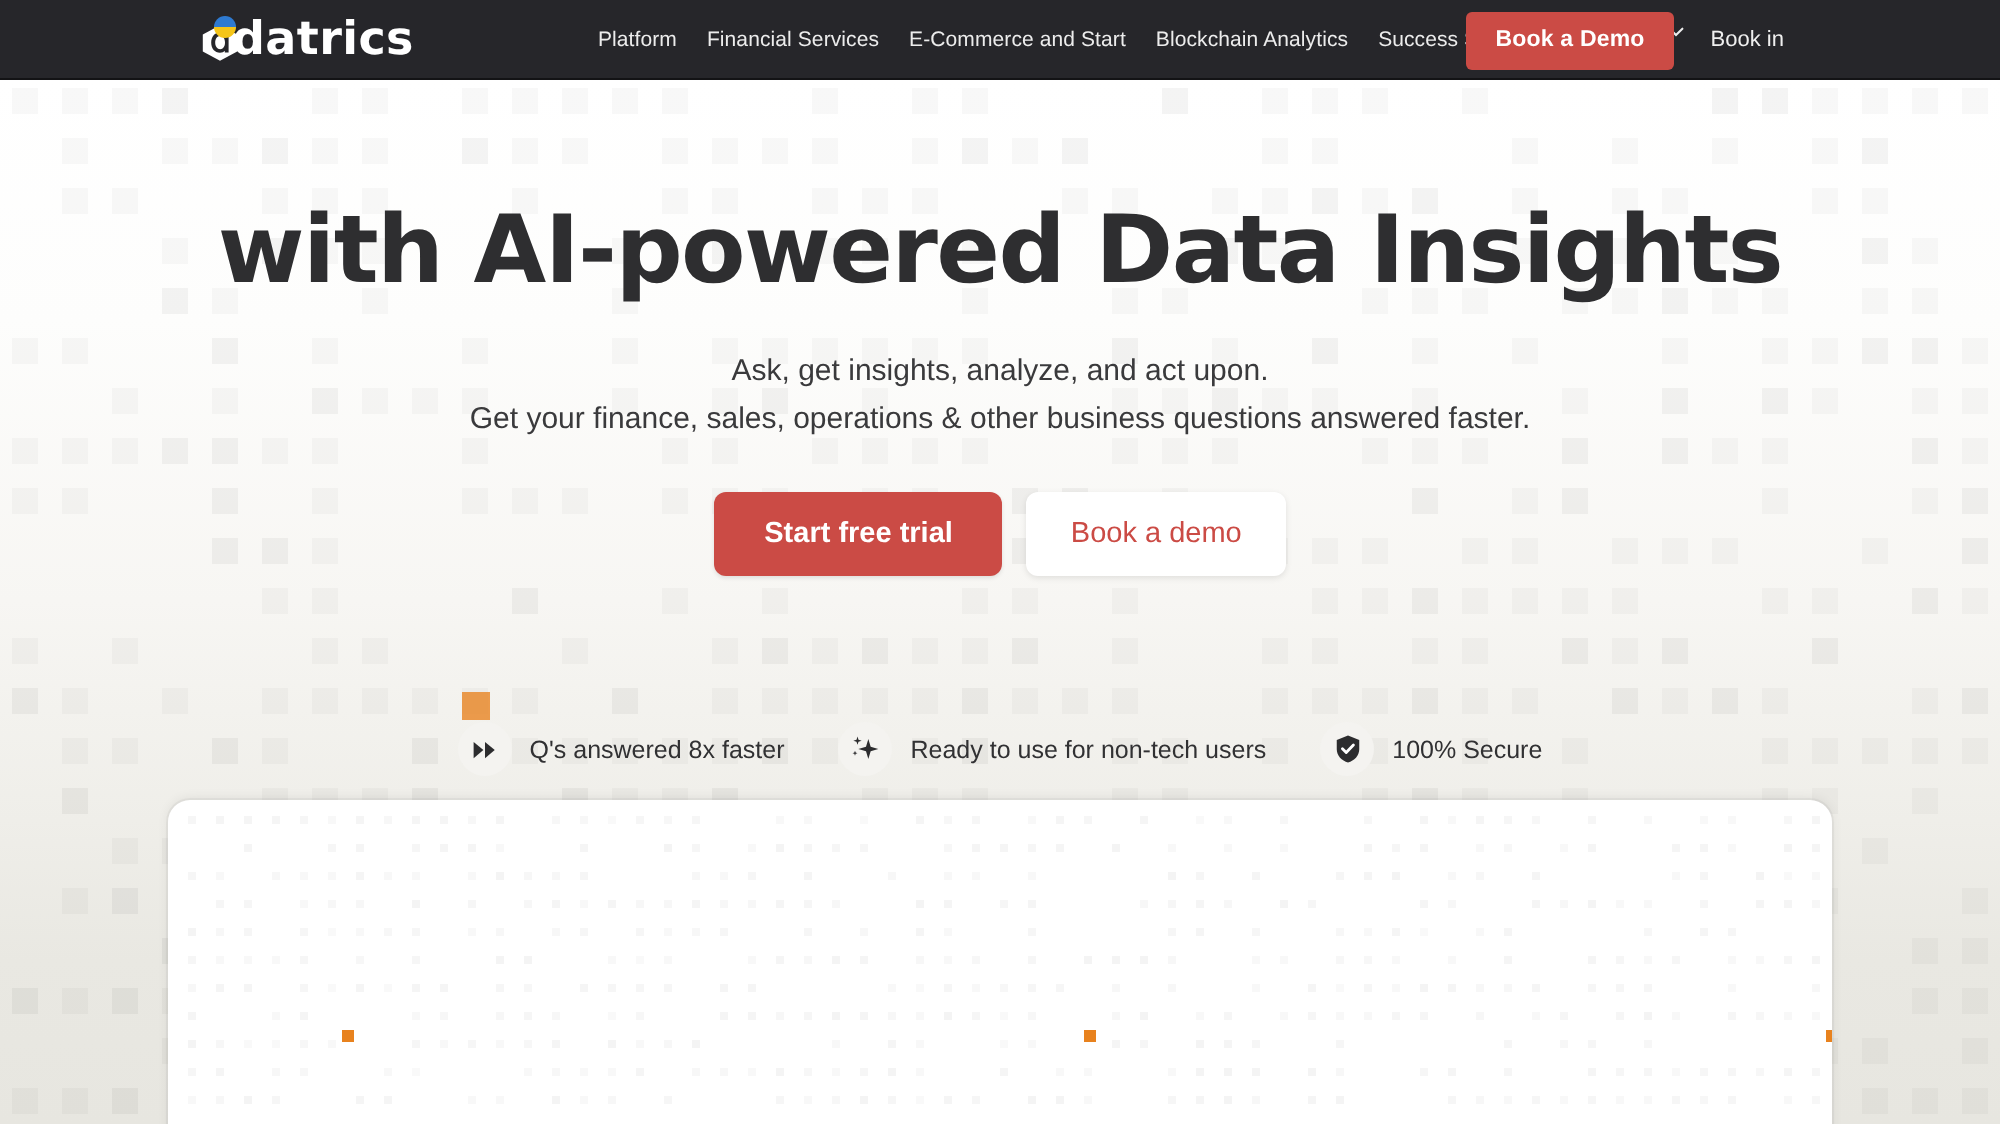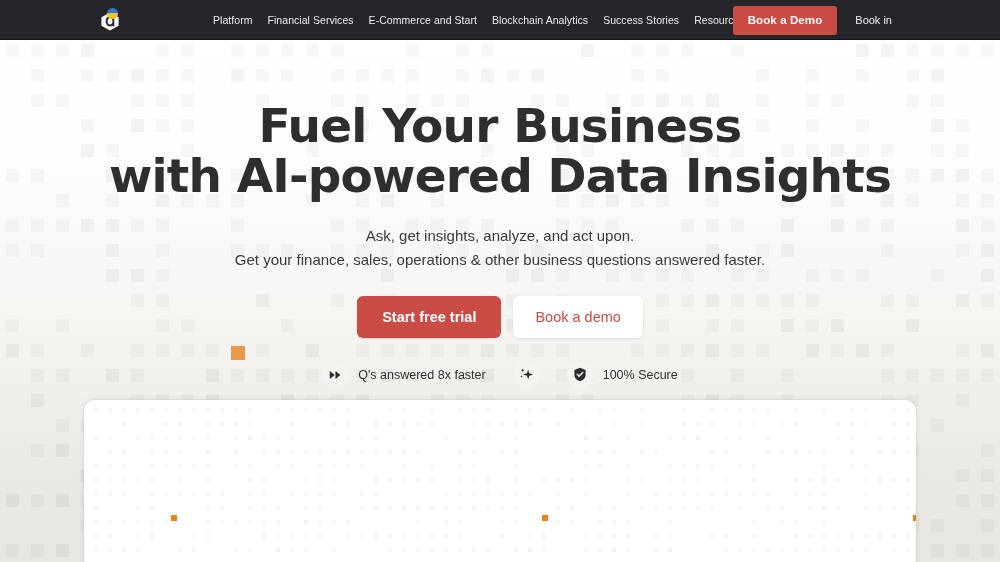--- a/index.html
+++ b/index.html
@@ -768,20 +768,21 @@
   <div class="header">
 
     <div class="logo">
       <div class="logo-mark">
         <div class="logo-dot"></div>
         <svg class="logo-hex" viewBox="0 0 20 19">
           <path d="M10 0.6 L18.6 5.2 L18.6 13.8 L10 18.4 L1.4 13.8 L1.4 5.2 Z" fill="#ffffff"></path>
           <path d="M10 4.2 C7.4 4.2 5.6 6.2 5.6 9.3 C5.6 12.4 7.4 14.4 10 14.4 C11.1 14.4 11.9 14.0 12.4 13.4 L12.4 14.2 L14.3 14.2 L14.3 2.2 L12.4 2.2 L12.4 5.2 C11.9 4.6 11.1 4.2 10 4.2 Z M10.1 6.0 C11.6 6.0 12.5 7.3 12.5 9.3 C12.5 11.3 11.6 12.6 10.1 12.6 C8.6 12.6 7.6 11.3 7.6 9.3 C7.6 7.3 8.6 6.0 10.1 6.0 Z" fill="#26262a"></path>
         </svg>
       </div>
+      <span class="logo-text">datrics</span>
     </div>
 
     <nav class="nav">
       <span class="nav-item">
         <span>Platform</span>
       </span>
       <span class="nav-item">
         <span>Financial Services</span>
       </span>
       <span class="nav-item">
@@ -804,21 +805,20 @@
     </nav>
 
     <div class="header-right">
       <button class="btn-demo-top">Book a Demo</button>
       <span class="signin">Book in</span>
     </div>
   </div>
 
   <div class="hero">
     <h1 class="headline">
-      <span>Fuel Your Business</span>
       <span class="l2">with AI-powered Data Insights</span>
     </h1>
 
     <div class="sub">
       <span>Ask, get insights, analyze, and act upon.</span>
       <span class="s2">Get your finance, sales, operations &amp; other business questions answered faster.</span>
     </div>
 
     <div class="cta-row">
       <button class="btn-primary">Start free trial</button>
@@ -839,20 +839,21 @@
     </div>
 
     <div class="feature">
       <span class="f-icon">
         <svg viewBox="0 0 18 18" width="15" height="15">
           <path d="M11 3 L12.4 7.6 L17 9 L12.4 10.4 L11 15 L9.6 10.4 L5 9 L9.6 7.6 Z" fill="#2c2c2e"></path>
           <path d="M4.5 1.5 L5.1 3.4 L7 4 L5.1 4.6 L4.5 6.5 L3.9 4.6 L2 4 L3.9 3.4 Z" fill="#2c2c2e"></path>
           <path d="M3 10 L3.4 11.1 L4.5 11.5 L3.4 11.9 L3 13 L2.6 11.9 L1.5 11.5 L2.6 11.1 Z" fill="#2c2c2e"></path>
         </svg>
       </span>
+      <span class="f-label">Ready to use for non-tech users</span>
     </div>
 
 
     <div class="feature">
       <span class="f-icon">
         <svg viewBox="0 0 18 20" width="14" height="15">
           <path d="M9 1 L16.5 4 L16.5 10 C16.5 14.6 13.2 17.8 9 19 C4.8 17.8 1.5 14.6 1.5 10 L1.5 4 Z" fill="#2c2c2e"></path>
           <path d="M5.3 9.8 L7.8 12.3 L12.6 7.3" stroke="#ffffff" stroke-width="1.9" fill="none" stroke-linecap="round" stroke-linejoin="round"></path>
         </svg>
       </span>

